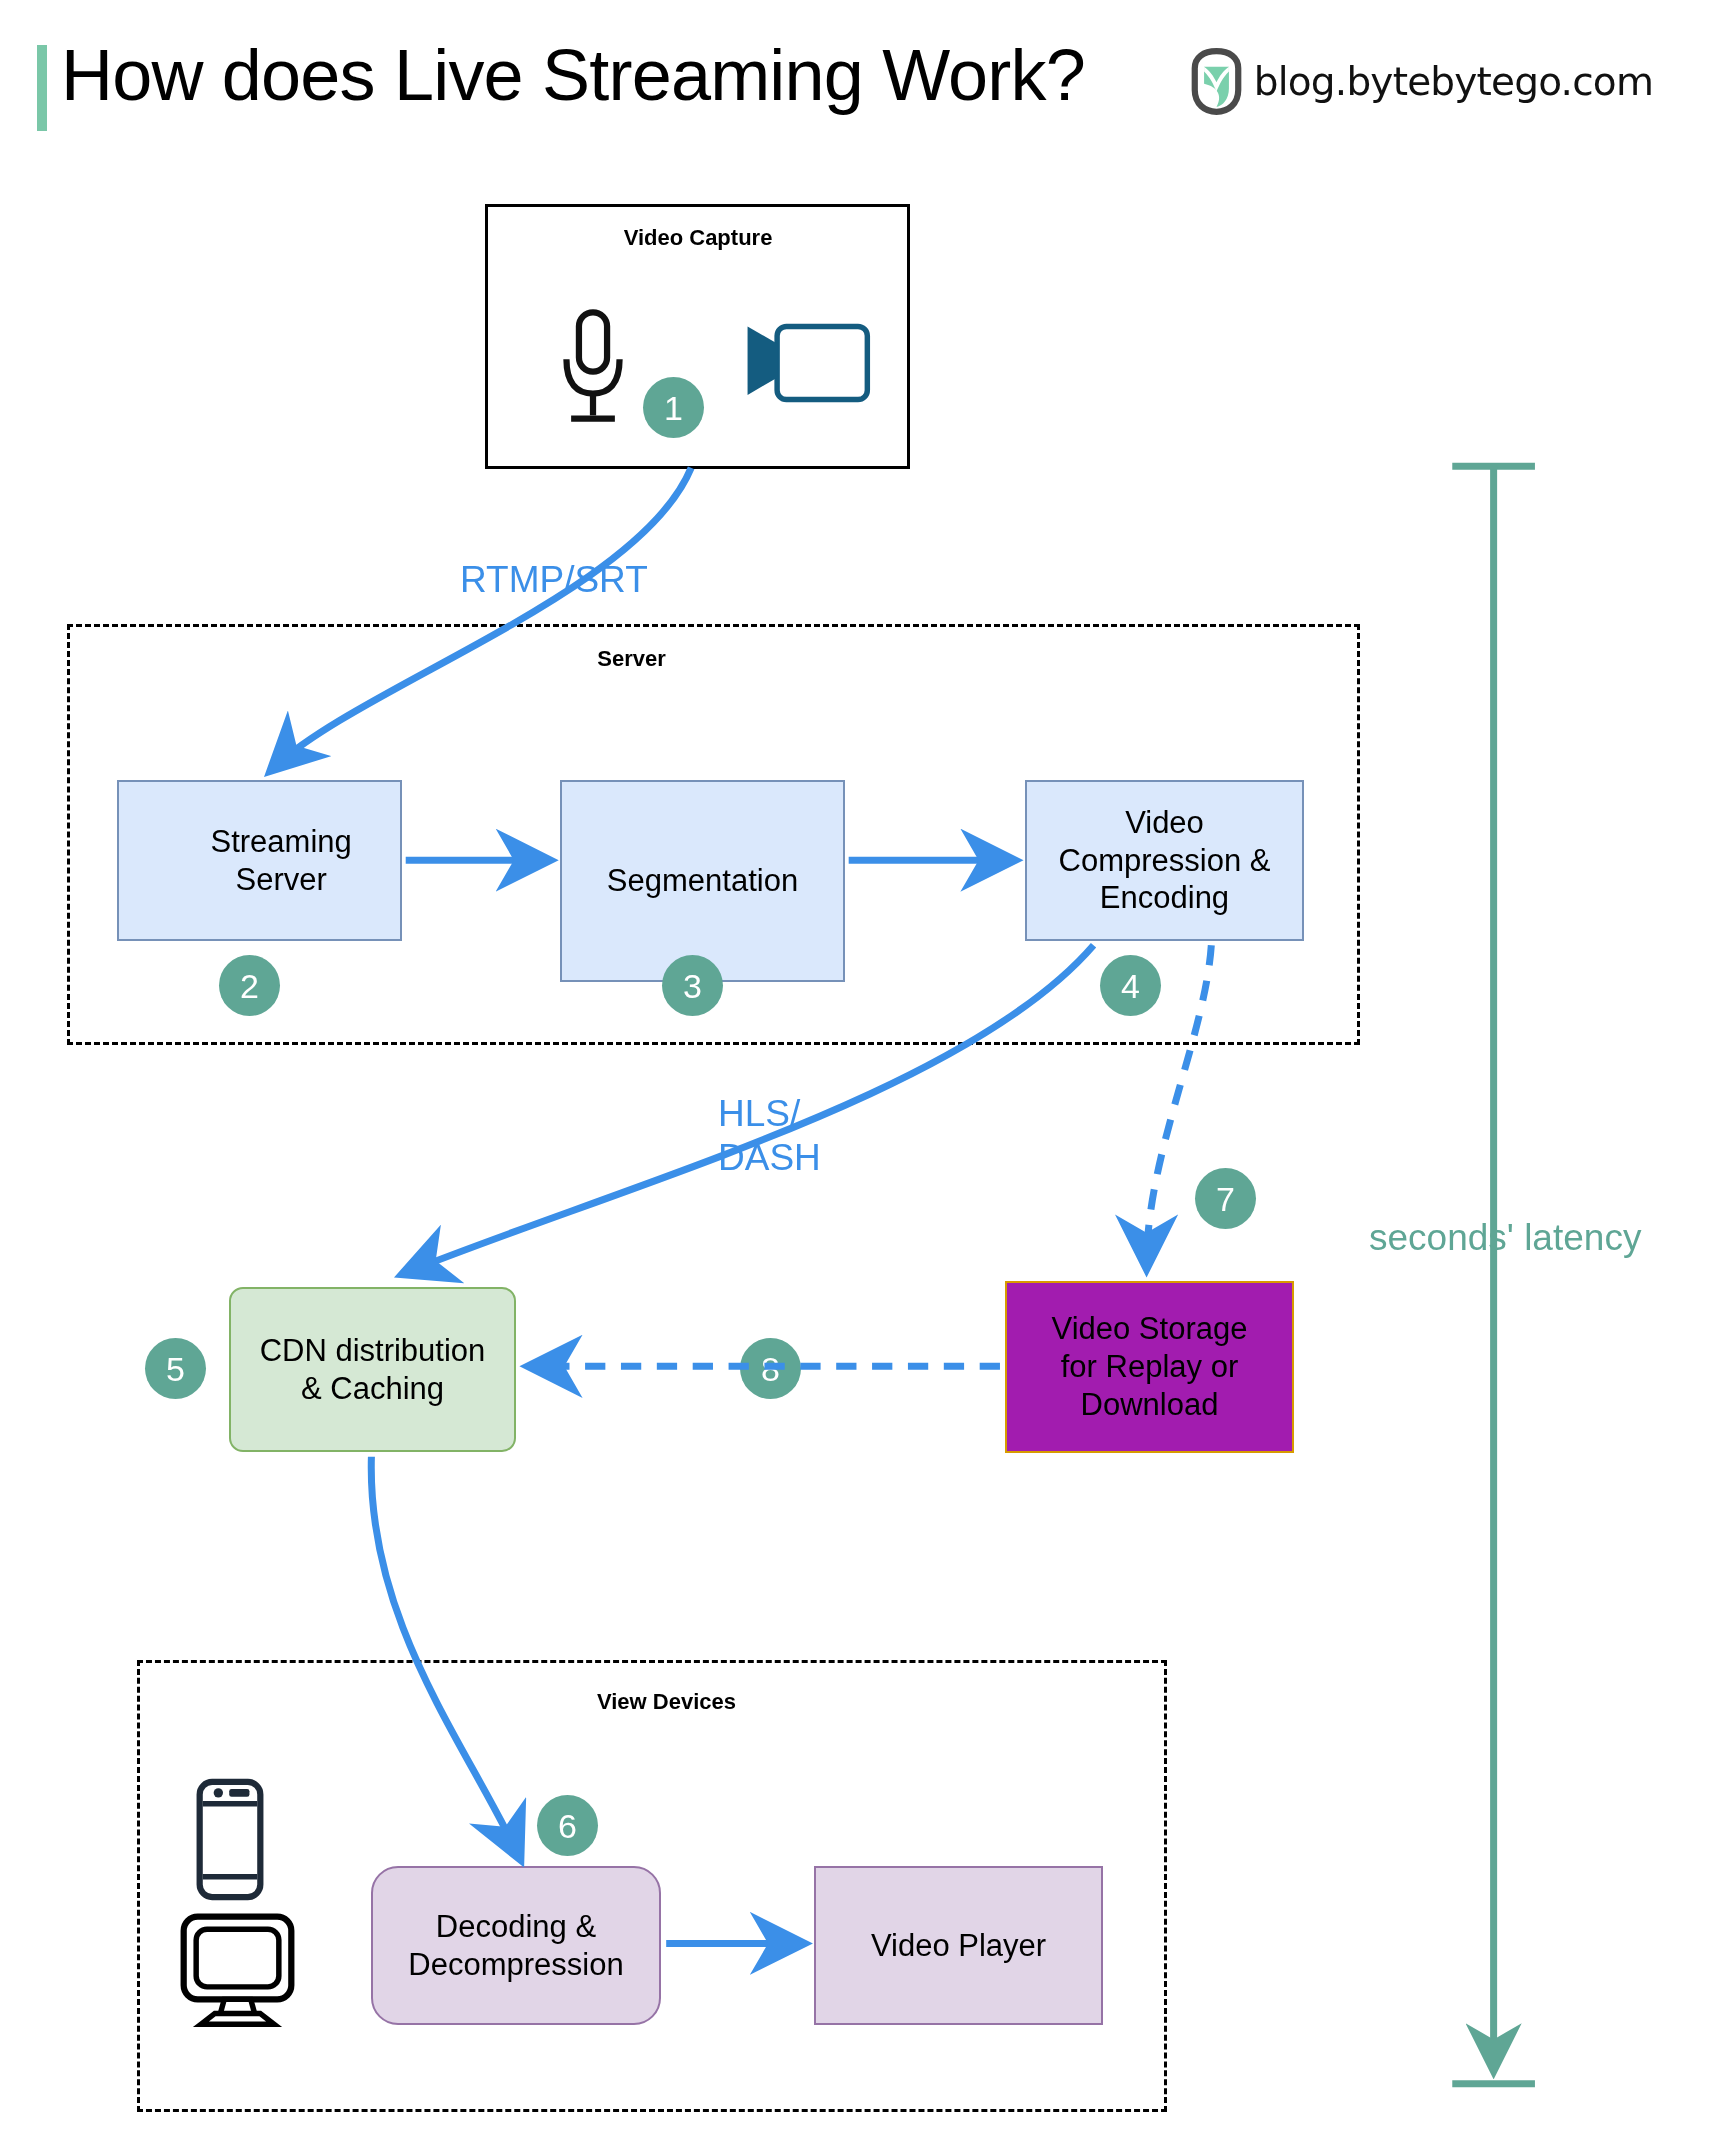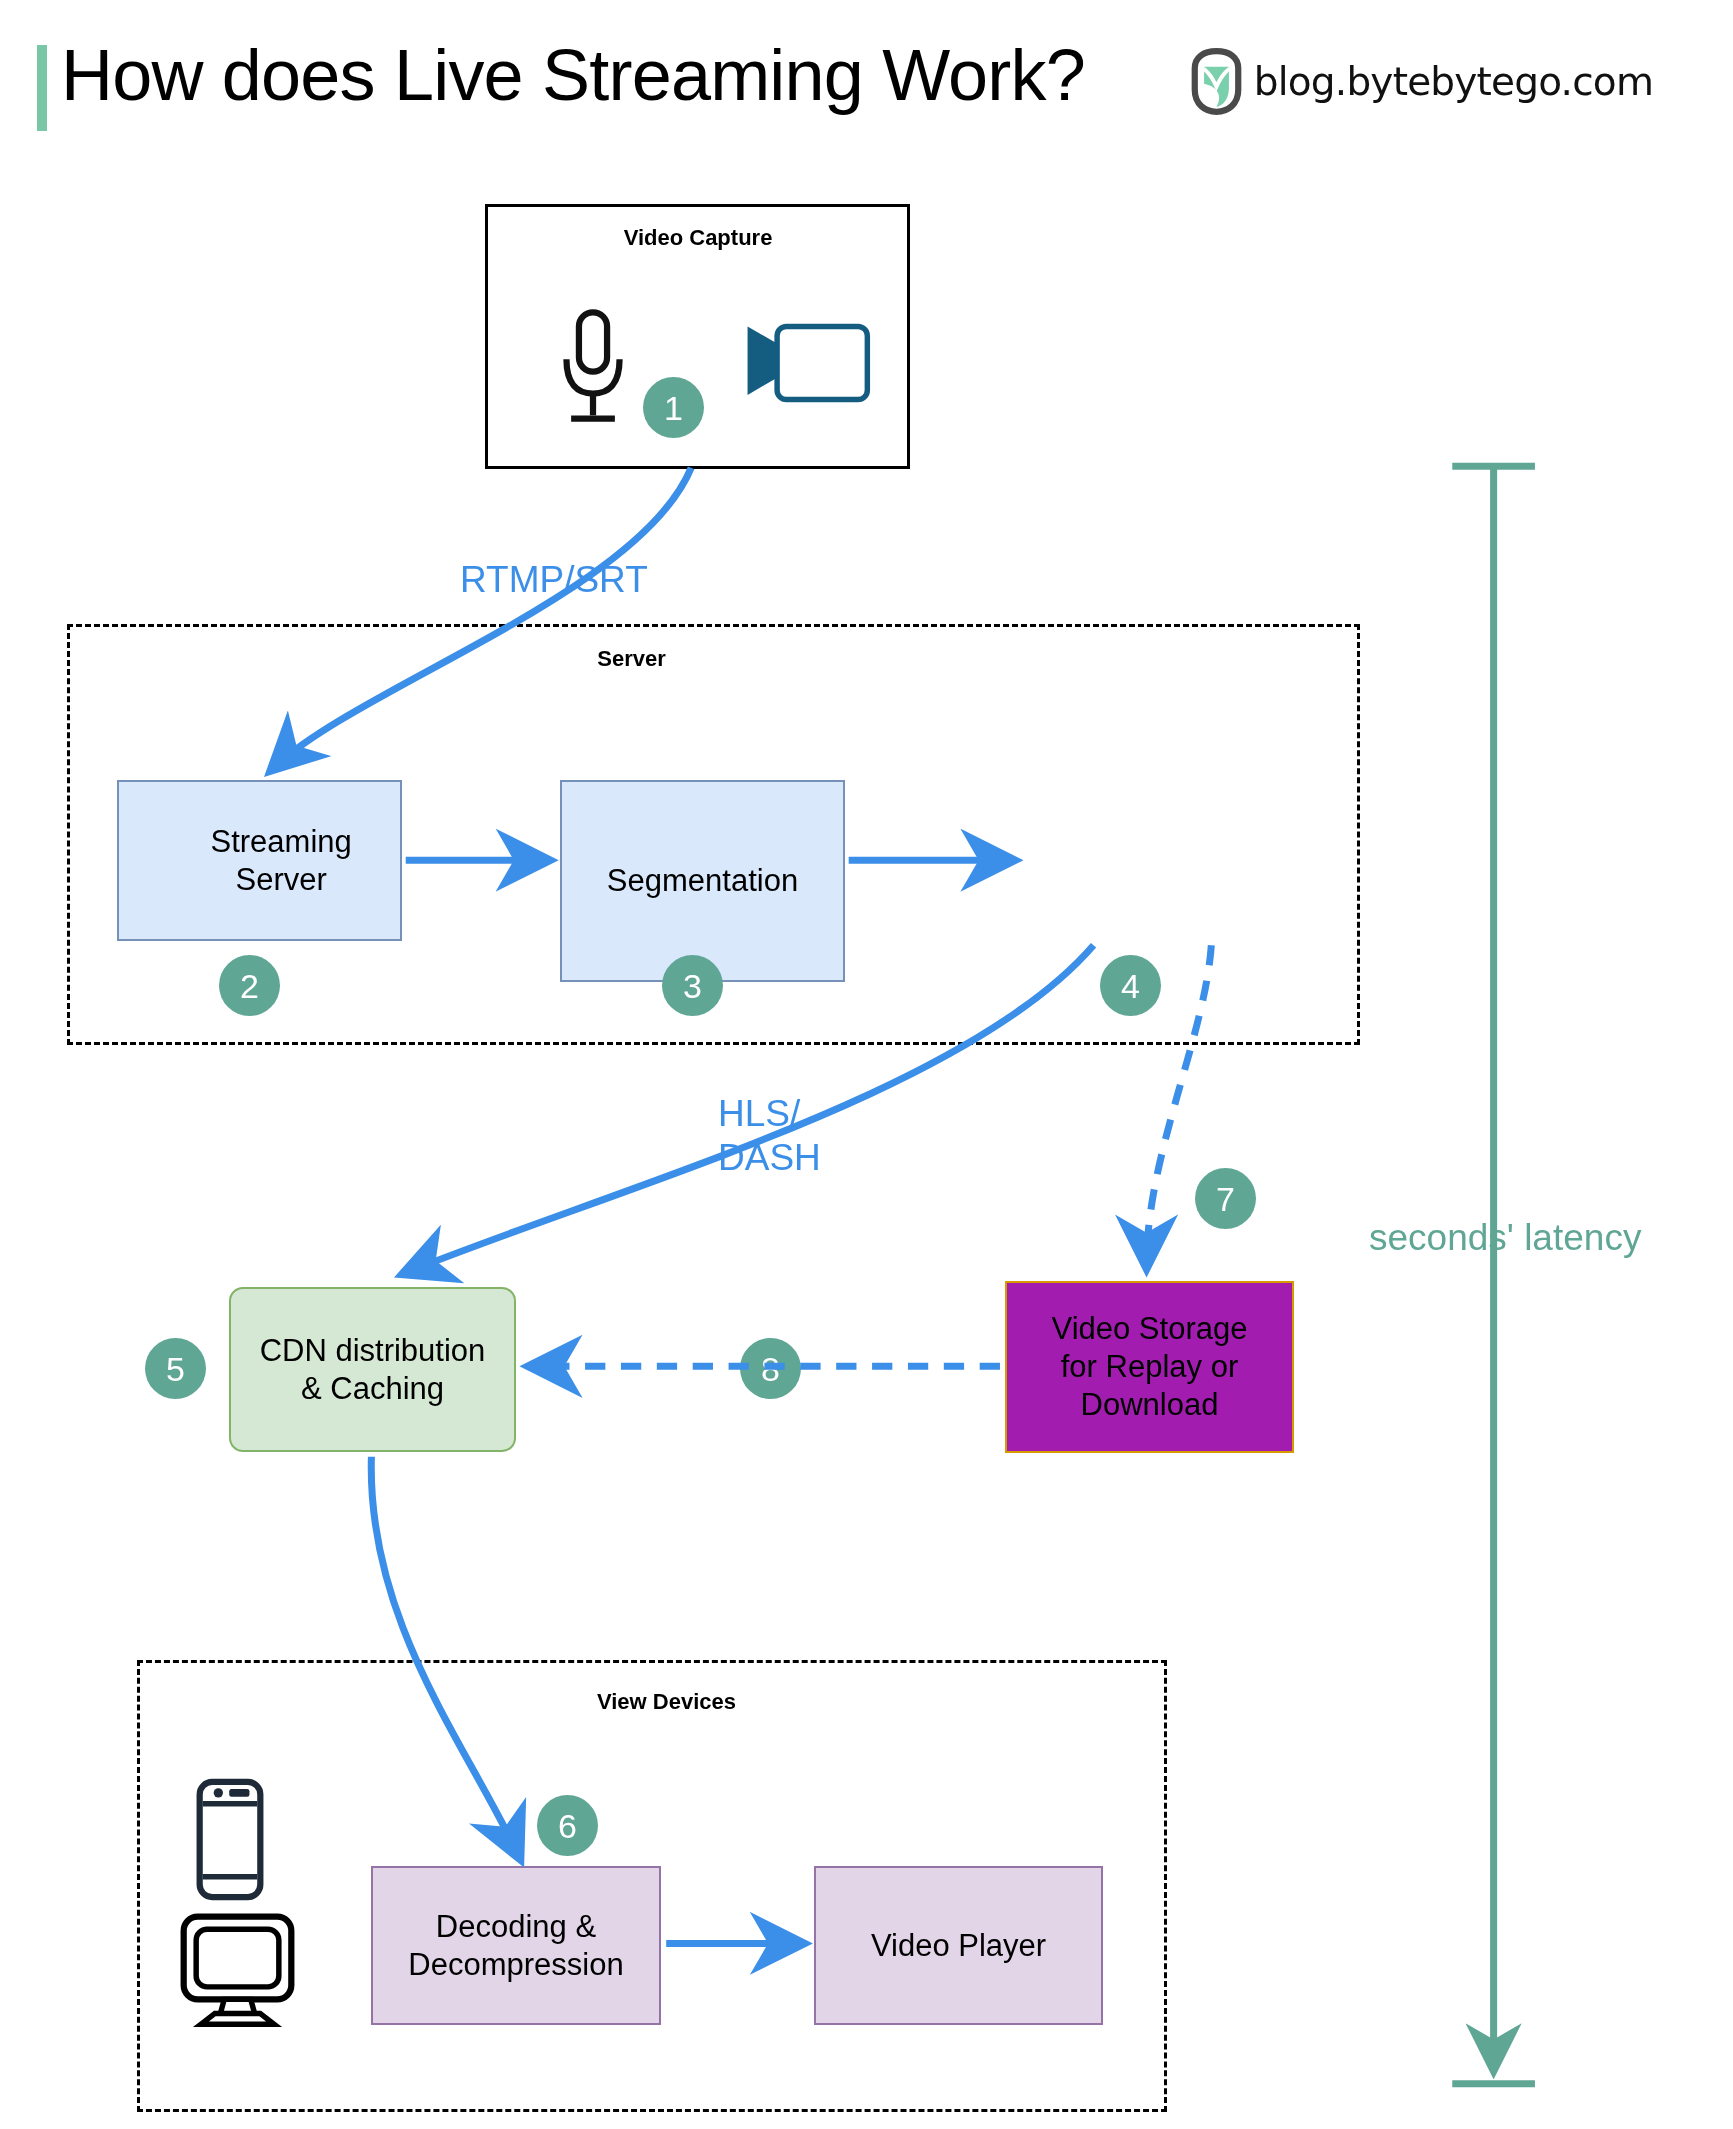--- a/index.html
+++ b/index.html
@@ -163,20 +163,23 @@
   </svg>
 
   <div class="badge" style="left:643px; top:377px;">1</div>
 
   <div class="group-box" style="left:67px; top:624px; width:1293px; height:421px;"></div>
   <div class="group-title" style="left:530px; top:646px; width:203px; text-align:center;">Server</div>
 
   <div class="node blue-node" style="left:117px; top:780px; width:285px; height:161px;padding-left:48px;">Streaming
 Server</div>
   <div class="node blue-node" style="left:560px; top:780px; width:285px; height:202px;">Segmentation</div>
+  <div class="node blue-node" style="left:1025px; top:780px; width:279px; height:161px;">Video
+Compression &amp;
+Encoding</div>
 
   <div class="badge" style="left:219px; top:955px;">2</div>
   <div class="badge" style="left:662px; top:955px;">3</div>
   <div class="badge" style="left:1100px; top:955px;">4</div>
 
   <div class="node green-node" style="left:229px; top:1287px; width:287px; height:165px;border-radius:14px;">CDN distribution
 &amp; Caching</div>
   <div class="node orange-node" style="left:1005px; top:1281px; width:289px; height:172px;">Video Storage
 for Replay or
 Download</div>
@@ -196,21 +199,21 @@
     <rect x="44" y="15" width="26" height="10" rx="3" fill="#1e2a38"></rect>
   </svg>
 
   <svg class="icon-svg" style="left:179px; top:1912px;" width="117" height="117" viewBox="0 0 150 150">
     <rect x="6" y="6" width="138" height="106" rx="18" fill="#ffffff" stroke="#000" stroke-width="8"></rect>
     <rect x="22" y="22" width="106" height="74" rx="14" fill="#ffffff" stroke="#000" stroke-width="7"></rect>
     <path d="M58 112 L92 112 L98 134 L52 134 Z" fill="#ffffff" stroke="#000" stroke-width="7"></path>
     <path d="M28 144 L46 130 L104 130 L122 144 Z" fill="#ffffff" stroke="#000" stroke-width="7"></path>
   </svg>
 
-  <div class="node purple-node" style="left:371px; top:1866px; width:290px; height:159px;">Decoding &amp;
+  <div class="node purple-node" style="left:371px; top:1866px; width:290px; height:159px;border-radius:27px;">Decoding &amp;
 Decompression</div>
   <div class="node purple-node" style="left:814px; top:1866px; width:289px; height:159px;">Video Player</div>
 
   <div class="badge" style="left:537px; top:1795px;">6</div>
 
   <div class="edge-label" style="left:460px; top:558px;">RTMP/SRT</div>
   <div class="edge-label" style="left:718px; top:1092px;">HLS/
 DASH</div>
   <div class="latency-label" style="left:1369px; top:1217px;">seconds' latency</div>
 

